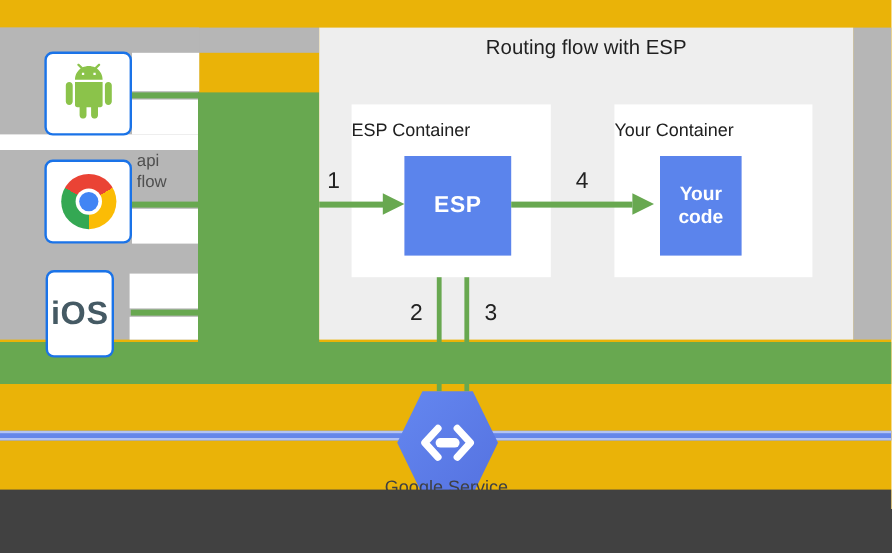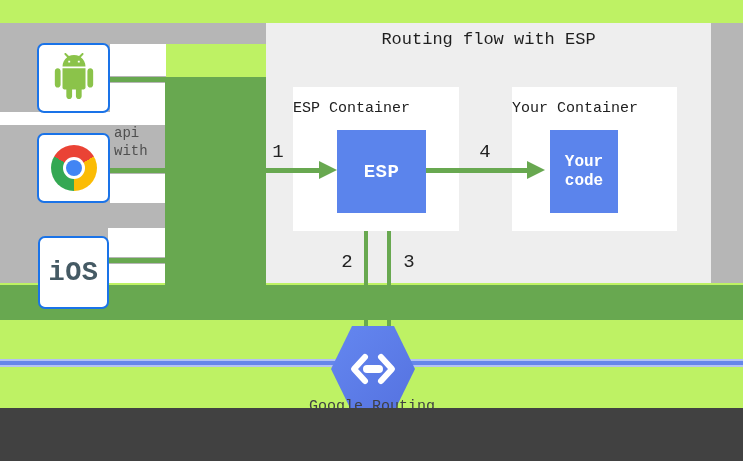--- a/index.html
+++ b/index.html
@@ -1,17 +1,17 @@
 <!DOCTYPE html>
 <html><head>
 <meta charset="utf-8">
 <style>
   html,body{margin:0;padding:0;background:#ffffff;}
-  .stage{position:relative;width:743px;height:461px;background:#bef264;overflow:hidden;
-         font-family:Liberation Mono, monospace;}
+  .stage{position:relative;width:743px;height:461px;background:#eab308;overflow:hidden;
+         font-family:Liberation Sans, sans-serif;}
   .abs{position:absolute;}
   
   .gray{background:#b6b6b6;}
   .knock{background:#ffffff;}
   .panel{background:#eeeeee;}
   .greenbar,.greenband,.gline,.vline,.shaft{background:#68a850;}
   
   .title{left:266px;top:30px;width:445px;text-align:center;font-size:17px;color:#1f1f1f;}
   .wbox{background:#ffffff;}
   .wbox-label{display:block;margin-top:13px;text-align:left;font-size:15px;color:#202020;}
@@ -90,52 +90,52 @@
   <div class="abs stepnum" style="left:338px;top:251px;">2</div>
   <div class="abs stepnum" style="left:400px;top:251px;">3</div>
   <div class="abs stepnum" style="left:476px;top:141px;">4</div>
 
   <div class="abs gline" style="left:110px;top:77px;width:56px;height:5px;"></div>
   <div class="abs gline" style="left:110px;top:168px;width:56px;height:5px;"></div>
   <div class="abs gline" style="left:109px;top:258px;width:57px;height:5px;"></div>
 
   <div class="abs apicalls" style="left:114px;top:124px;width:54px;">
     <span>api</span><br>
-    <span>with</span>
+    <span>flow</span>
   </div>
 
   <div class="abs client" style="left:37px;top:43px;width:73px;height:70px;">
     <span>
       <svg width="46" height="46" viewBox="0 0 24 24">
         <path fill="#8BC34A" d="M6 18c0 .55.45 1 1 1h1v3.5c0 .83.67 1.5 1.5 1.5s1.5-.67 1.5-1.5V19h2v3.5c0 .83.67 1.5 1.5 1.5s1.5-.67 1.5-1.5V19h1c.55 0 1-.45 1-1V8H6v10zM3.5 8C2.67 8 2 8.67 2 9.5v7c0 .83.67 1.5 1.5 1.5S5 17.33 5 16.5v-7C5 8.67 4.33 8 3.5 8zm17 0c-.83 0-1.5.67-1.5 1.5v7c0 .83.67 1.5 1.5 1.5s1.5-.67 1.5-1.5v-7c0-.83-.67-1.5-1.5-1.5zm-4.97-5.84l1.3-1.3c.2-.2.2-.51 0-.71-.2-.2-.51-.2-.71 0l-1.48 1.48C13.85 1.23 12.95 1 12 1c-.96 0-1.86.23-2.66.63L7.85.15c-.2-.2-.51-.2-.71 0-.2.2-.2.51 0 .71l1.31 1.31C6.97 3.26 6 5.01 6 7h12c0-1.99-.97-3.75-2.47-4.84zM10 5H9V4h1v1zm5 0h-1V4h1v1z"></path>
       </svg>
     </span>
   </div>
   <div class="abs client" style="left:37px;top:133px;width:73px;height:70px;">
     <span class="chrome">
       <span class="ring"></span>
       <span class="pupil"></span>
     </span>
   </div>
-  <div class="abs client" style="left:38px;top:236px;width:71px;height:73px;">
+  <div class="abs client" style="left:38px;top:225px;width:57px;height:73px;">
     <span class="ios-txt">iOS</span>
   </div>
 
   <div class="abs blueline" style="left:0;top:359px;width:743px;"></div>
   <div class="abs" style="left:330px;top:325px;width:86px;height:88px;">
     <svg width="86" height="88" viewBox="0 0 86 88">
       <defs>
         <linearGradient id="hexg" x1="0" y1="0" x2="1" y2="1">
           <stop offset="0" stop-color="#6487f0"></stop>
             <stop offset="1" stop-color="#5572e0"></stop>
         </linearGradient>
       </defs>
       <polygon points="22,1 64,1 85,44 64,87 22,87 1,44" fill="url(#hexg)"></polygon>
       <path d="M35 32 L24 44 L35 56" stroke="#ffffff" stroke-width="6" fill="none" stroke-linecap="round" stroke-linejoin="round"></path>
       <path d="M51 32 L62 44 L51 56" stroke="#ffffff" stroke-width="6" fill="none" stroke-linecap="round" stroke-linejoin="round"></path>
       <line x1="37" y1="44" x2="49" y2="44" stroke="#ffffff" stroke-width="8" stroke-linecap="round"></line>
     </svg>
   </div>
-  <div class="abs service" style="left:272px;top:398px;">Google Routing</div>
+  <div class="abs service" style="left:272px;top:398px;">Google Service</div>
 
   <div class="abs footer" style="left:0;top:408px;width:743px;height:53px;"></div>
 
 </div>
 
 </body></html>

